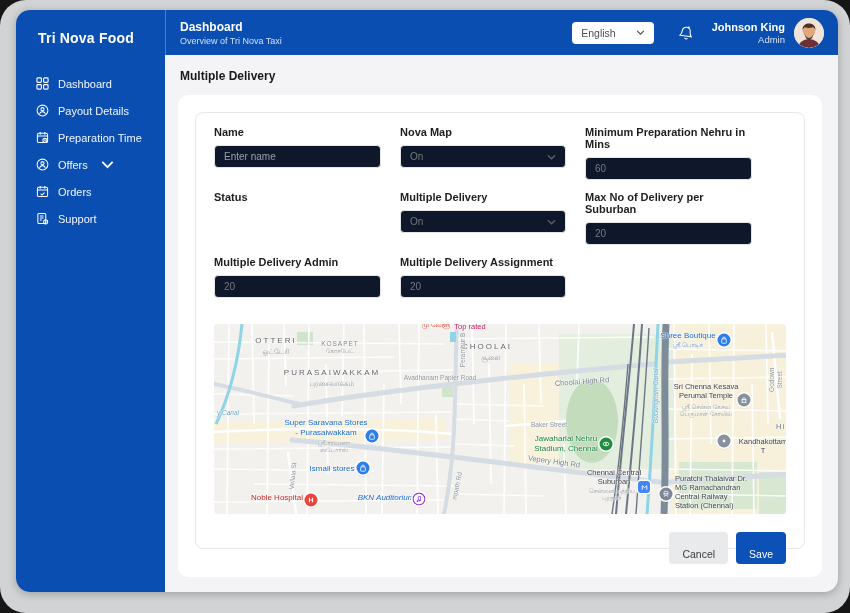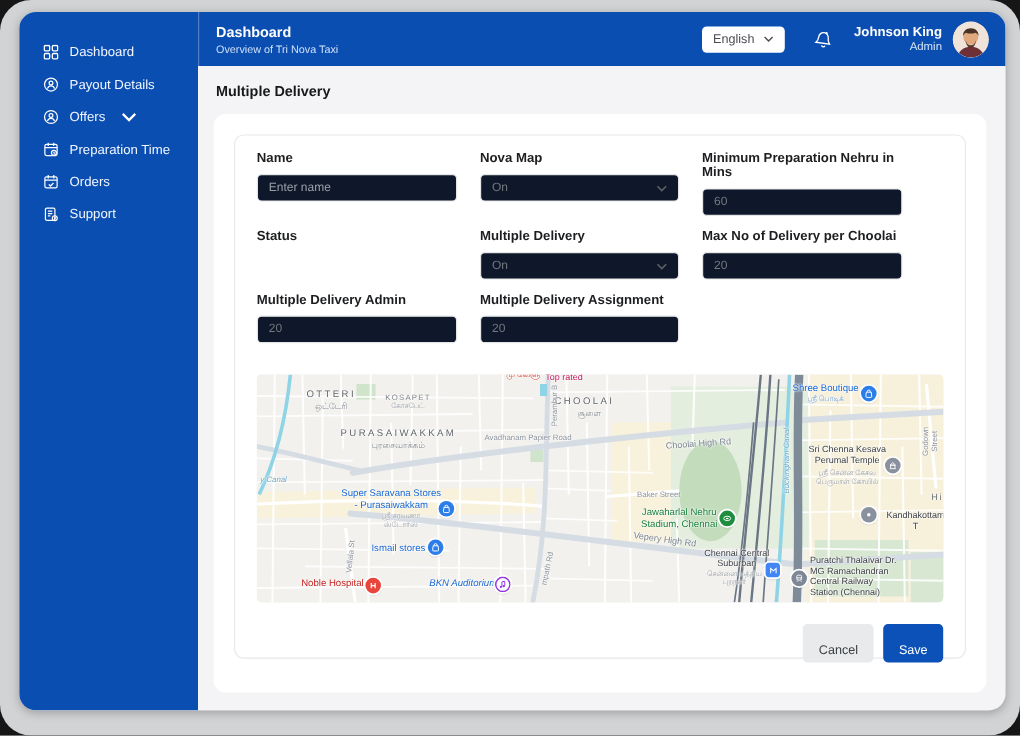--- a/index.html
+++ b/index.html
@@ -13,21 +13,21 @@
   .nav-item{display:flex;align-items:center;gap:9px;padding:7px 20px;font-size:11px;color:#f2f6ff;cursor:pointer;}
   .nav-item svg{width:13px;height:13px;flex-shrink:0;}
   .chev{margin-left:4px;}
 
   
   .main{flex:1;display:flex;flex-direction:column;min-width:0;}
   .header{height:45px;background:#0b4eb2;display:flex;align-items:center;padding:0 14px;border-left:1px solid rgba(255,255,255,.28);color:#fff;flex-shrink:0;box-sizing:border-box;}
   .htitles{margin-right:auto;}
   .htitle{font-size:12px;font-weight:bold;}
   .hsub{font-size:9px;color:#cfe0f8;margin-top:2px;}
-  .lang{background:#fff;color:#4a4d52;font-size:10.5px;border-radius:4px;padding:5px 9px;display:flex;align-items:center;gap:7px;margin-right:24px;cursor:pointer;}
+  .lang{background:#fff;color:#4a4d52;font-size:10.5px;border-radius:4px;padding:5px 9px;display:flex;align-items:center;gap:20px;margin-right:24px;cursor:pointer;}
   .bell{margin-right:18px;display:flex;cursor:pointer;}
   .bell svg{width:16px;height:16px;}
   .uinfo{text-align:right;margin-right:9px;}
   .uname{font-size:11px;font-weight:bold;}
   .urole{font-size:9.5px;color:#d6e4f8;margin-top:1px;}
   .avatar{width:30px;height:30px;border-radius:50%;overflow:hidden;background:#f1e4d8;flex-shrink:0;cursor:pointer;}
 
   
   .content{flex:1;padding:12px 16px 0 13px;box-sizing:border-box;}
   .page-title{font-size:12px;font-weight:bold;color:#17181a;margin:2px 0 12px 2px;}
@@ -70,57 +70,58 @@
   .btn-cancel{background:#e9eaec;color:#3c4043;}
   .btn-save{background:#0b51b7;color:#fff;}
 </style>
 </head>
 <body>
 
 <div class="frame">
   <div class="app">
 
     <div class="sidebar">
+      <div class="brand">Tri Nova Food</div>
 
       <div class="nav-item">
         <svg viewBox="0 0 14 14" fill="none" stroke="#fff" stroke-width="1.2">
             <rect x="1" y="1" width="4.8" height="4.8" rx="1"></rect>
             <rect x="8.2" y="1" width="4.8" height="4.8" rx="1"></rect>
             <rect x="1" y="8.2" width="4.8" height="4.8" rx="1"></rect>
             <rect x="8.2" y="8.2" width="4.8" height="4.8" rx="1"></rect>
           </svg>
         <span>Dashboard</span>
       </div>
       <div class="nav-item">
         <svg viewBox="0 0 14 14" fill="none" stroke="#fff" stroke-width="1.1">
             <circle cx="7" cy="7" r="5.8"></circle>
             <circle cx="7" cy="5.6" r="1.7"></circle>
             <path d="M3.8 10.6c.6-1.6 1.8-2.4 3.2-2.4s2.6.8 3.2 2.4"></path>
           </svg>
         <span>Payout Details</span>
       </div>
       <div class="nav-item">
         <svg viewBox="0 0 14 14" fill="none" stroke="#fff" stroke-width="1.1">
-            <circle cx="7" cy="7" r="5.8"></circle>
-            <circle cx="7" cy="5.6" r="1.7"></circle>
-            <path d="M3.8 10.6c.6-1.6 1.8-2.4 3.2-2.4s2.6.8 3.2 2.4"></path>
-          </svg>
-        <span>Offers</span>
-        <svg class="chev" viewBox="0 0 10 6" width="8" height="5" fill="none" stroke="#fff" stroke-width="1.4">
-            <path d="M1 1l4 4 4-4"></path>
-          </svg>
-      </div>
-      <div class="nav-item">
-        <svg viewBox="0 0 14 14" fill="none" stroke="#fff" stroke-width="1.1">
             <rect x="1.5" y="2.5" width="11" height="10" rx="1.5"></rect>
             <path d="M4.5 1v3M9.5 1v3M1.5 5.5h11"></path>
             <circle cx="9.6" cy="10" r="2.2"></circle>
             <path d="M9.6 9v1.1l.8.5"></path>
           </svg>
         <span>Preparation Time</span>
+      </div>
+      <div class="nav-item">
+        <svg viewBox="0 0 14 14" fill="none" stroke="#fff" stroke-width="1.1">
+            <circle cx="7" cy="7" r="5.8"></circle>
+            <circle cx="7" cy="5.6" r="1.7"></circle>
+            <path d="M3.8 10.6c.6-1.6 1.8-2.4 3.2-2.4s2.6.8 3.2 2.4"></path>
+          </svg>
+        <span>Offers</span>
+        <svg class="chev" viewBox="0 0 10 6" width="8" height="5" fill="none" stroke="#fff" stroke-width="1.4">
+            <path d="M1 1l4 4 4-4"></path>
+          </svg>
       </div>
       <div class="nav-item">
         <svg viewBox="0 0 14 14" fill="none" stroke="#fff" stroke-width="1.1">
             <rect x="1.5" y="2.5" width="11" height="10" rx="1.5"></rect>
             <path d="M4.5 1v3M9.5 1v3M1.5 5.5h11M5 9.3l1.5 1.5 2.7-2.7"></path>
           </svg>
         <span>Orders</span>
       </div>
       <div class="nav-item">
         <svg viewBox="0 0 14 14" fill="none" stroke="#fff" stroke-width="1.1">
@@ -206,21 +207,21 @@
               <div class="fgroup">
                 <label>Multiple Delivery</label>
                 <div class="fselect">
                   <span>On</span>
                   <svg viewBox="0 0 10 6" fill="none" stroke="#5f6368" stroke-width="1.4">
                       <path d="M1 1l4 4 4-4"></path>
                     </svg>
                 </div>
               </div>
               <div class="fgroup">
-                <label>Max No of Delivery per Choolai</label>
+                <label>Max No of Delivery per Suburban</label>
                 <input class="finput" type="text" value="20" style="">
               </div>
 
               <div class="fgroup">
                 <label>Multiple Delivery Admin</label>
                 <input class="finput" type="text" value="20" style="">
               </div>
               <div class="fgroup">
                 <label>Multiple Delivery Assignment</label>
                 <input class="finput" type="text" value="20" style="">

